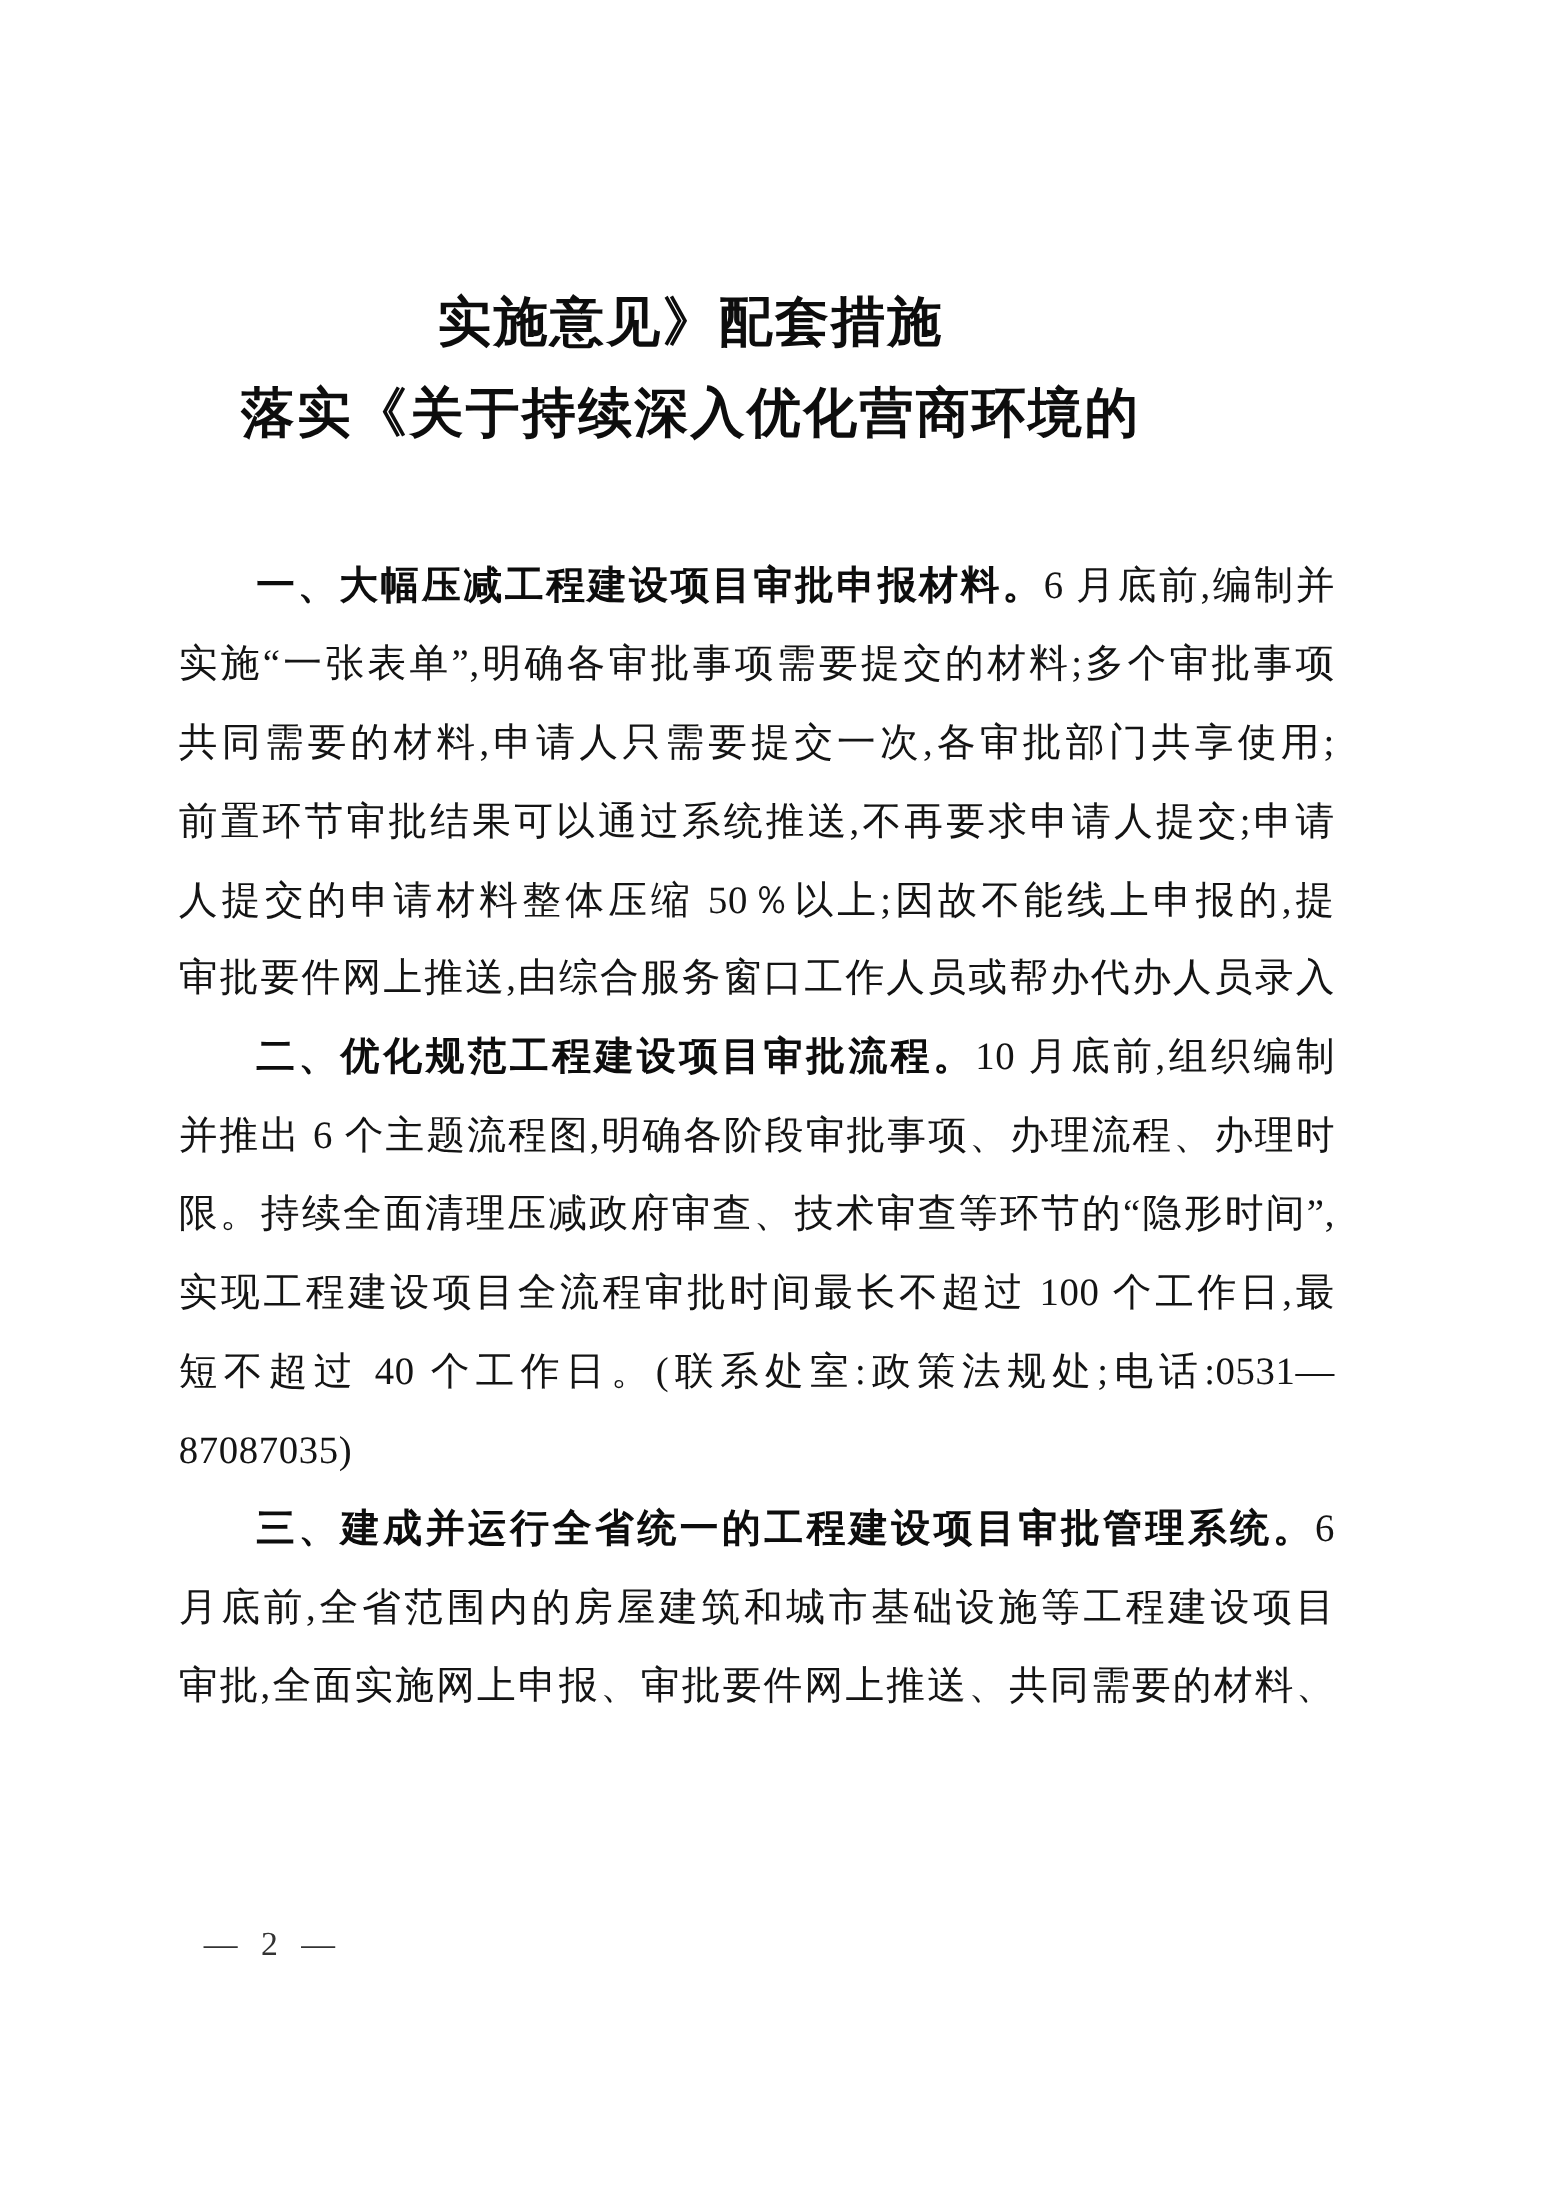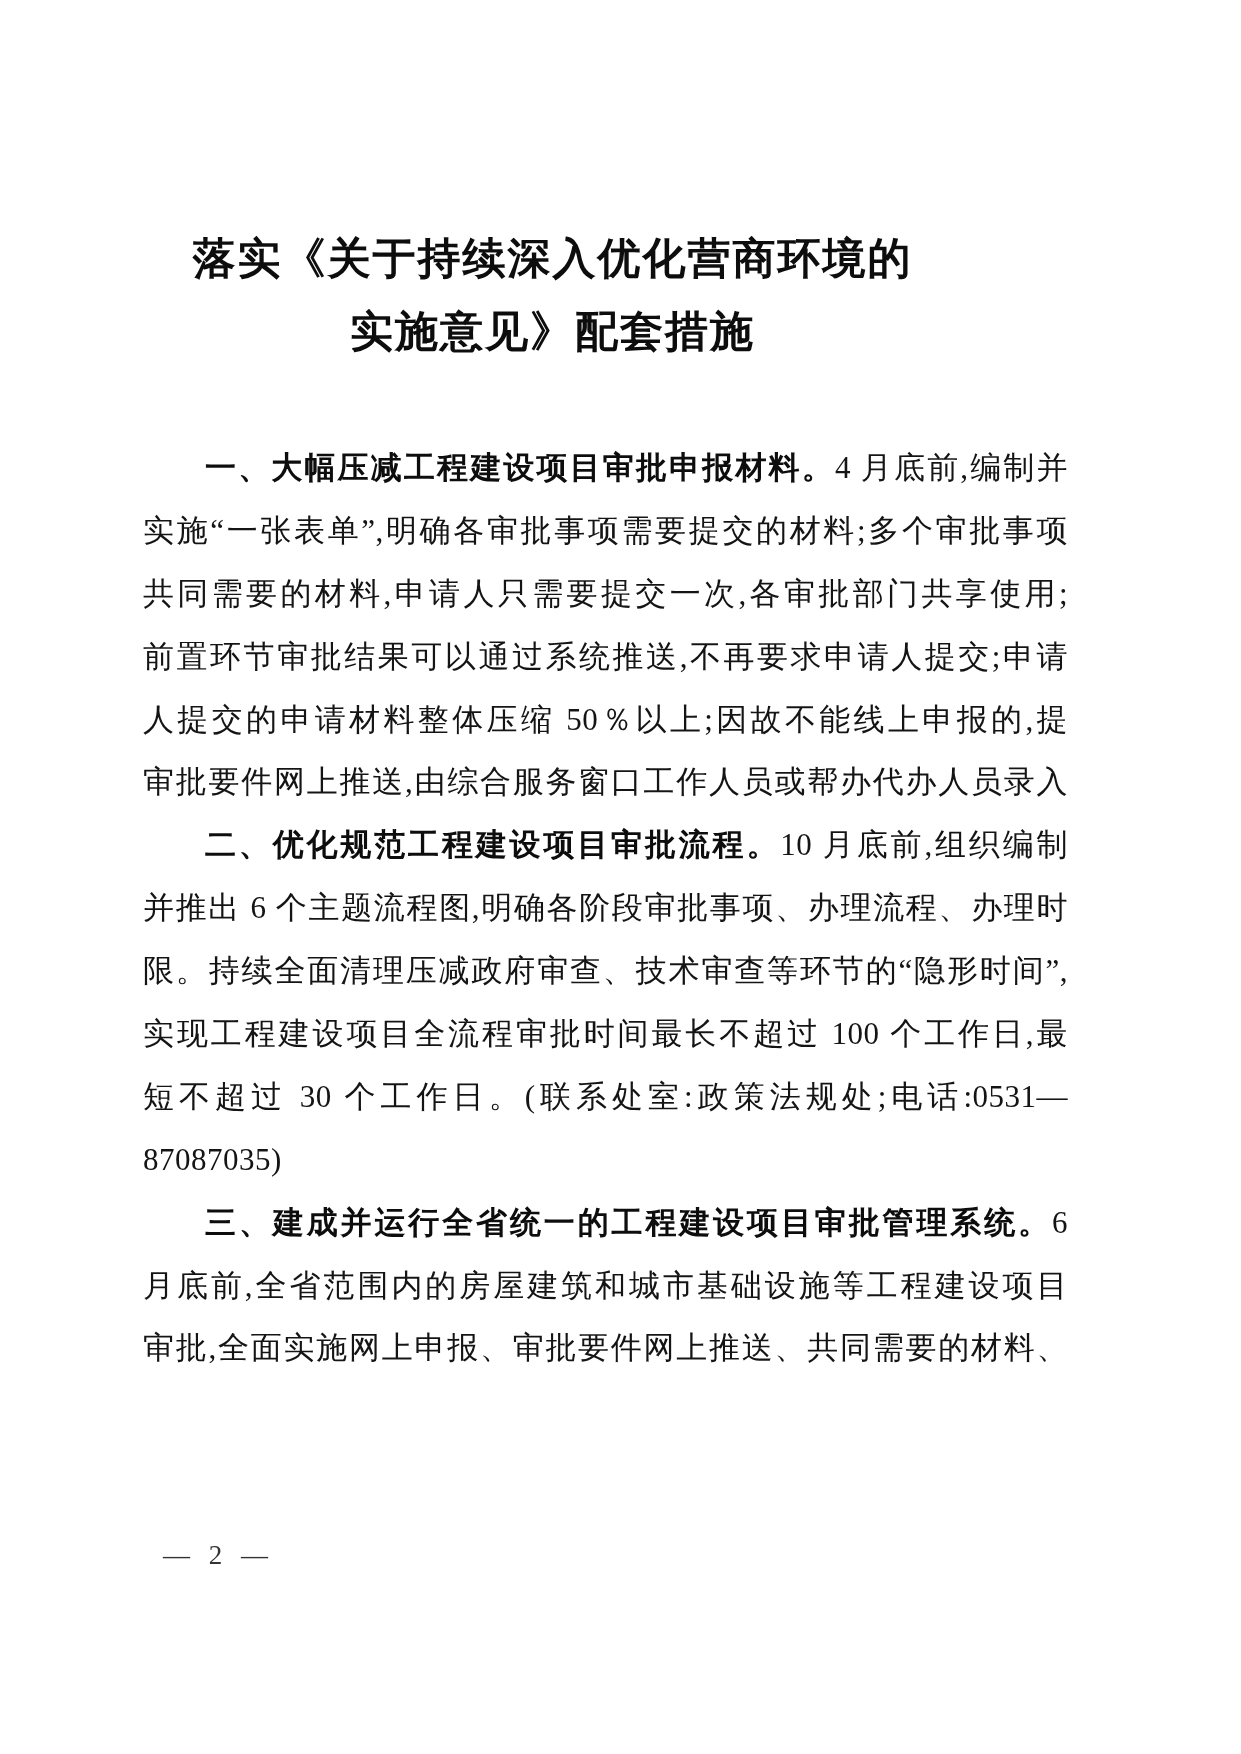--- a/index.html
+++ b/index.html
@@ -64,36 +64,36 @@
     line-height: 30px;
     letter-spacing: 6px;
     color: #333333;
   }
 </style>
 </head>
 <body>
 
 <div class="page">
   <div class="title">
+    <div>实施意见》配套措施</div>
     <div>落实《关于持续深入优化营商环境的</div>
-    <div>实施意见》配套措施</div>
   </div>
 
   <div class="body">
-      <div class="line indent"><span class="hd">一、大幅压减工程建设项目审批申报材料。</span><span>4 月底前,编制并</span></div>
+      <div class="line indent"><span class="hd">一、大幅压减工程建设项目审批申报材料。</span><span>6 月底前,编制并</span></div>
       <div class="line"><span>实施“一张表单”,明确各审批事项需要提交的材料;多个审批事项</span></div>
       <div class="line"><span>共同需要的材料,申请人只需要提交一次,各审批部门共享使用;</span></div>
       <div class="line"><span>前置环节审批结果可以通过系统推送,不再要求申请人提交;申请</span></div>
       <div class="line"><span>人提交的申请材料整体压缩 50％以上;因故不能线上申报的,提</span></div>
       <div class="line"><span>审批要件网上推送,由综合服务窗口工作人员或帮办代办人员录入</span></div>
       <div class="line indent"><span class="hd">二、优化规范工程建设项目审批流程。</span><span>10 月底前,组织编制</span></div>
       <div class="line"><span>并推出 6 个主题流程图,明确各阶段审批事项、办理流程、办理时</span></div>
       <div class="line"><span>限。持续全面清理压减政府审查、技术审查等环节的“隐形时间”,</span></div>
       <div class="line"><span>实现工程建设项目全流程审批时间最长不超过 100 个工作日,最</span></div>
-      <div class="line"><span>短不超过 30 个工作日。(联系处室:政策法规处;电话:0531—</span></div>
+      <div class="line"><span>短不超过 40 个工作日。(联系处室:政策法规处;电话:0531—</span></div>
       <div class="line last"><span>87087035)</span></div>
       <div class="line indent"><span class="hd">三、建成并运行全省统一的工程建设项目审批管理系统。</span><span>6</span></div>
       <div class="line"><span>月底前,全省范围内的房屋建筑和城市基础设施等工程建设项目</span></div>
       <div class="line"><span>审批,全面实施网上申报、审批要件网上推送、共同需要的材料、</span></div>
     </div>
 
   <div class="footer">— 2 —</div>
 </div>
 
 </body></html>

